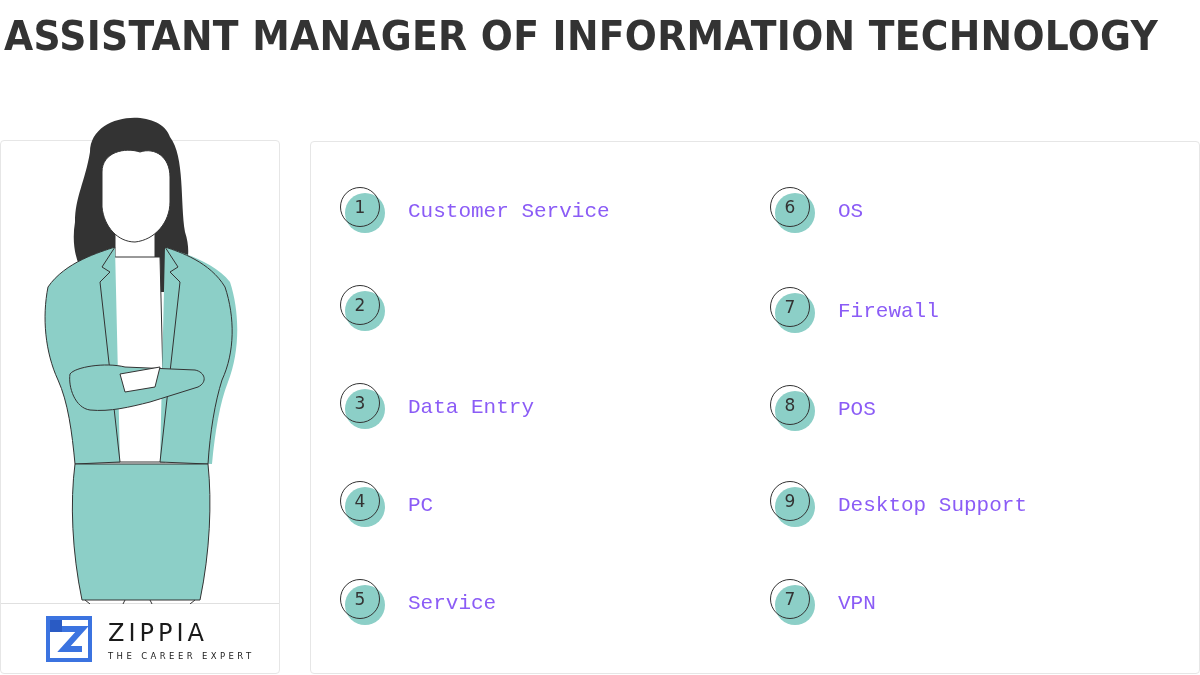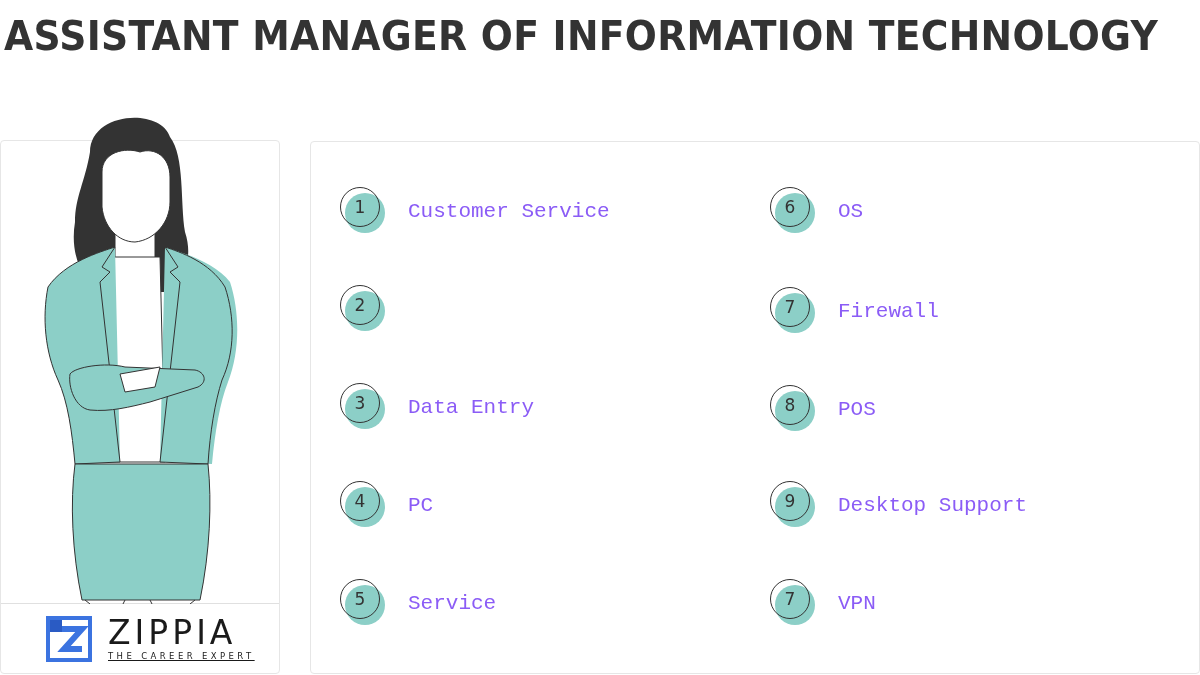--- a/index.html
+++ b/index.html
@@ -35,28 +35,27 @@
       width: 230px; height: 492px;
     }
     .logo {
       position: absolute; left: 46px; top: 616px;
       display: flex; align-items: center;
     }
     .logo-mark { width: 46px; height: 46px; }
     .logo-text { margin-left: 16px; }
     .logo-name {
       font-family: "DejaVu Sans", sans-serif;
-      font-size: 33px; letter-spacing: 4px; color: #1a1a1a;
+      font-size: 24px; letter-spacing: 4px; color: #1a1a1a;
       line-height: 32px;
     }
     .logo-tag {
       font-family: "DejaVu Sans", sans-serif;
       font-size: 8.5px; letter-spacing: 3.4px; color: #1a1a1a;
       margin-top: 2px;
-      text-decoration: underline;
     }
     .right-card {
       position: absolute; left: 310px; top: 141px;
       width: 888px; height: 531px;
       border: 1px solid #e6e6e6; border-radius: 4px;
       background: #fff;
     }
     .item {
       position: absolute; display: flex; align-items: center;
       height: 48px;

